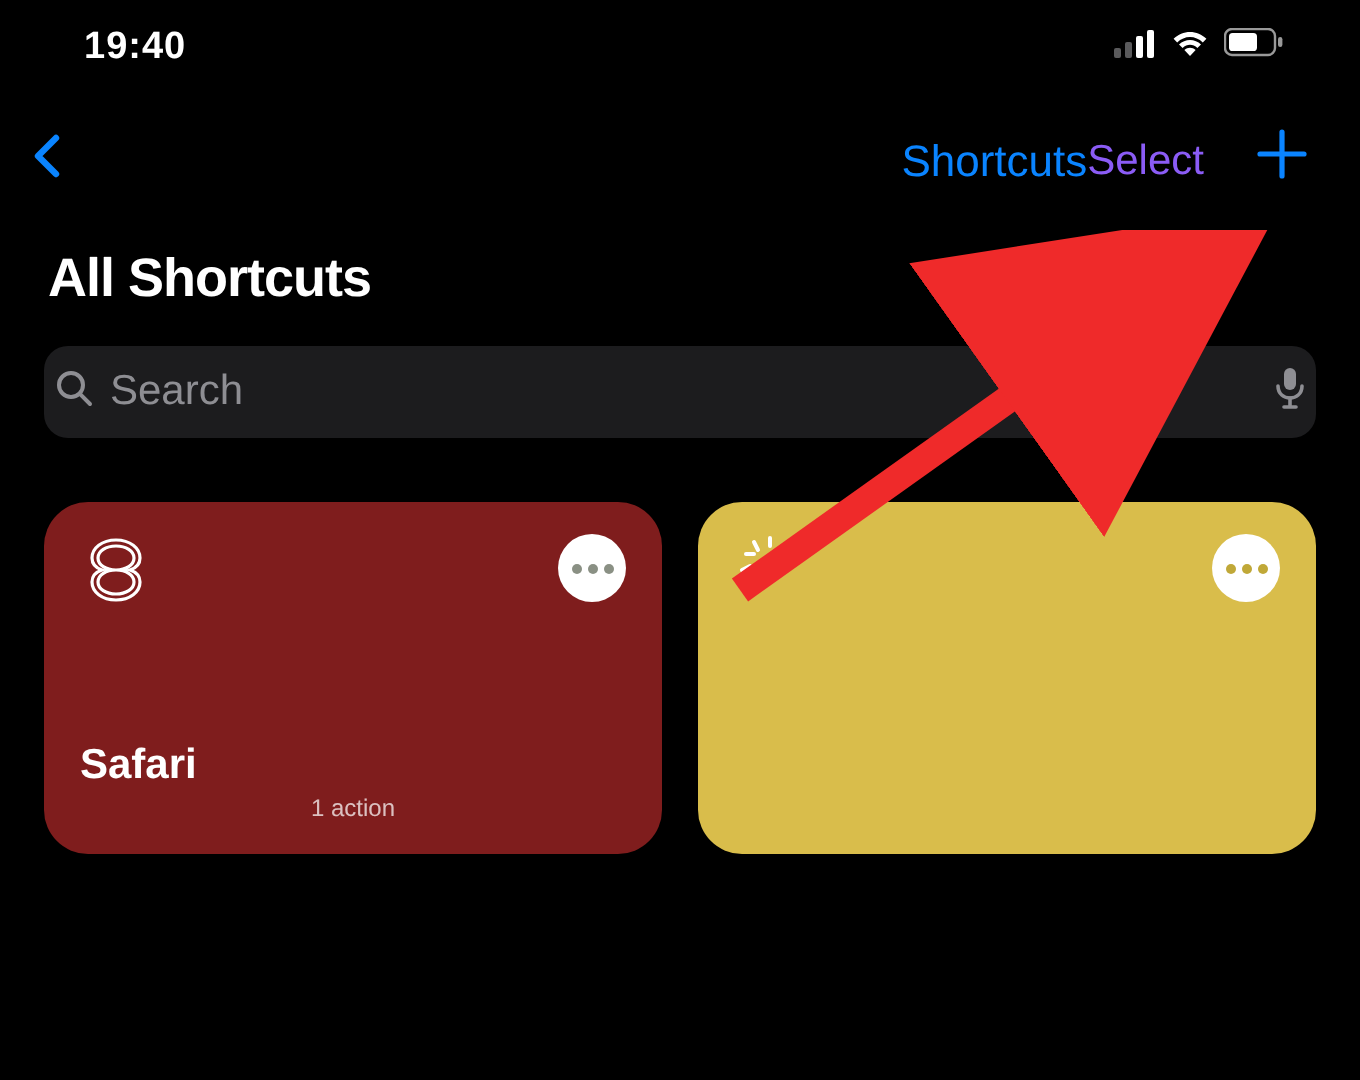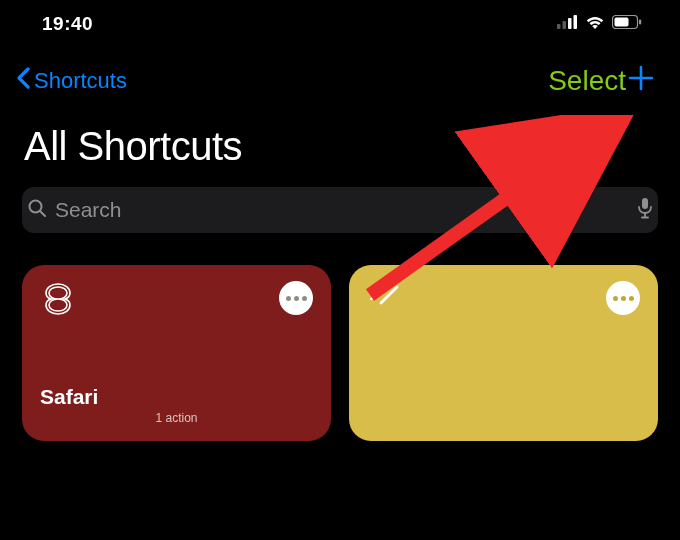--- a/index.html
+++ b/index.html
@@ -40,35 +40,37 @@
       padding: 24px 24px 12px 16px;
       height: 62px;
     }
     .back-button {
       display: flex;
       align-items: center;
       color: #0a84ff;
       font-size: 22px;
       gap: 4px;
       flex: 1;
+      justify-content: space-between;
     }
     .select-button {
-      color: #84cc16;
-      font-size: 28px;
+      color: #8b5cf6;
+      font-size: 21px;
+      margin-right: 24px;
     }
     .plus-button {
       color: #0a84ff;
       font-size: 30px;
       font-weight: 300;
       width: 30px;
       text-align: center;
     }
     .page-title {
-      font-size: 40px;
-      font-weight: 400;
+      font-size: 27px;
+      font-weight: 700;
       padding: 18px 24px 14px 24px;
       letter-spacing: -0.5px;
     }
     .search-bar {
       margin: 4px 22px 0 22px;
       background: #1c1c1e;
       border-radius: 12px;
       height: 46px;
       display: flex;
       align-items: center;

